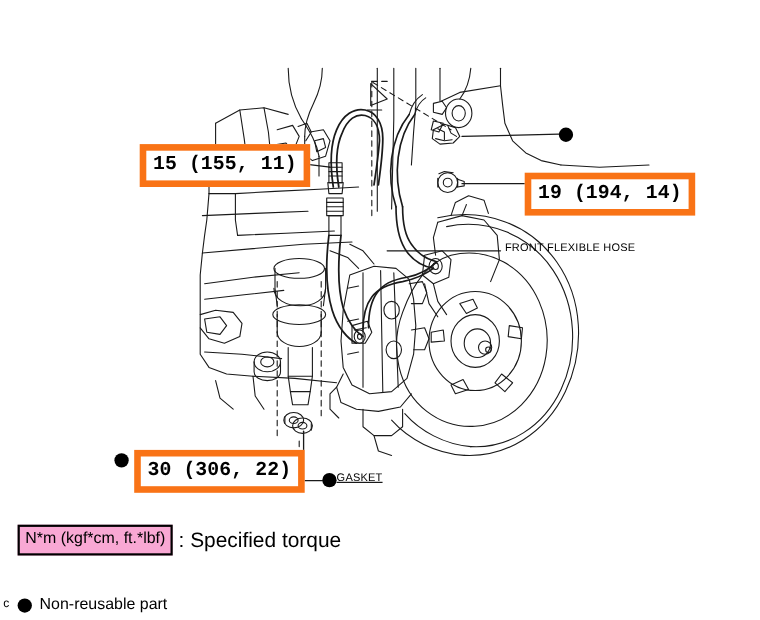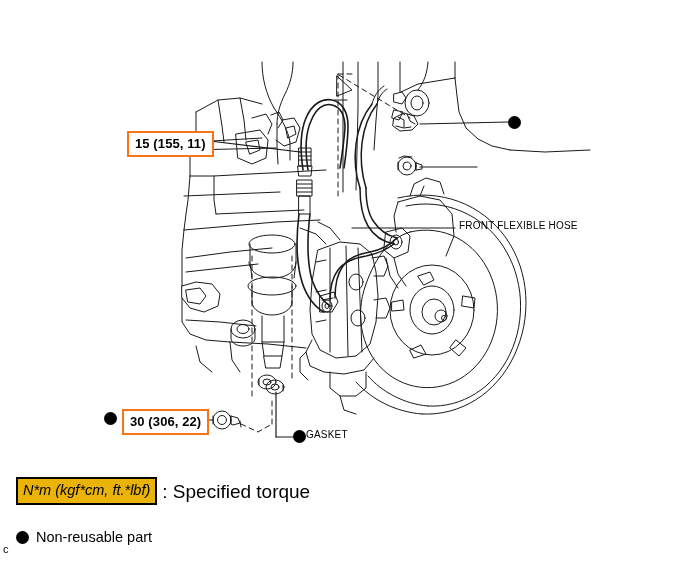--- a/index.html
+++ b/index.html
@@ -22,43 +22,44 @@
     position: absolute;
     left: 0;
     top: 0;
     width: 691px;
     height: 564px;
   }
   
   .torque-box {
     position: absolute;
     box-sizing: border-box;
-    border: 2px solid #f97316;
+    border: 6px solid #f97316;
     background: #fff;
-    font-size: 13px;
+    font-size: 18px;
     font-weight: bold;
     letter-spacing: .1px;
     line-height: 1;
     padding: 4px 6px 5px 6px;
     white-space: nowrap;
+    font-family: Liberation Mono, monospace;
   }
   .tb-1 { left: 127px; top: 131px; }
   .tb-2 { left: 477px; top: 157px; }
   .tb-3 { left: 122px; top: 409px; }
 
   
   .callout {
     position: absolute;
     font-size: 10px;
     letter-spacing: .2px;
     line-height: 1;
     white-space: nowrap;
   }
   .co-hose  { left: 459px; top: 221px; }
-  .co-gask  { left: 306px; top: 430px; }
+  .co-gask  { left: 306px; top: 430px; text-decoration: underline; }
 
   
   .dot {
     position: absolute;
     width: 13px;
     height: 13px;
     border-radius: 50%;
     background: #000;
   }
   .dot-clip   { left: 508px; top: 116px; }
@@ -71,30 +72,29 @@
     left: 16px;
     top: 478px;
     width: 420px;
   }
   .legend-row {
     position: relative;
     height: 26px;
     display: flex;
     align-items: center;
   }
-  .legend-row.second { margin-top: 20px; }
+  .legend-row.second { margin-top: 33px; }
   .legend-box {
     box-sizing: border-box;
     border: 2px solid #000;
-    background: #eab308;
+    background: #f9a8d4;
     font-size: 14.5px;
     line-height: 1;
     padding: 4px 5px 5px 5px;
     white-space: nowrap;
-    font-style: italic;
   }
   .legend-text {
     font-size: 19px;
     line-height: 1;
     white-space: nowrap;
     margin-left: 5px;
   }
   .legend-dot {
     width: 13px;
     height: 13px;
@@ -327,20 +327,21 @@
       <ellipse cx="407" cy="166" rx="4" ry="4"></ellipse>
       <path d="M398 162 L398 170 M416 162 L416 170"></path>
       <path d="M416 163 L422 165 L422 169 L416 170 Z"></path>
       <path d="M399 158 L404 156 L412 157"></path>
 
     </g>
   </svg>
 
   <div class="torque-box tb-1">15 (155, 11)</div>
 
+  <div class="torque-box tb-2">19 (194, 14)</div>
 
   <div class="torque-box tb-3">30 (306, 22)</div>
 
   <div class="dot dot-clip"></div>
   <div class="dot dot-bolt"></div>
   <div class="dot dot-gasket"></div>
 
   <div class="callout co-hose">FRONT FLEXIBLE HOSE</div>
 
   <div class="callout co-gask">GASKET</div>

